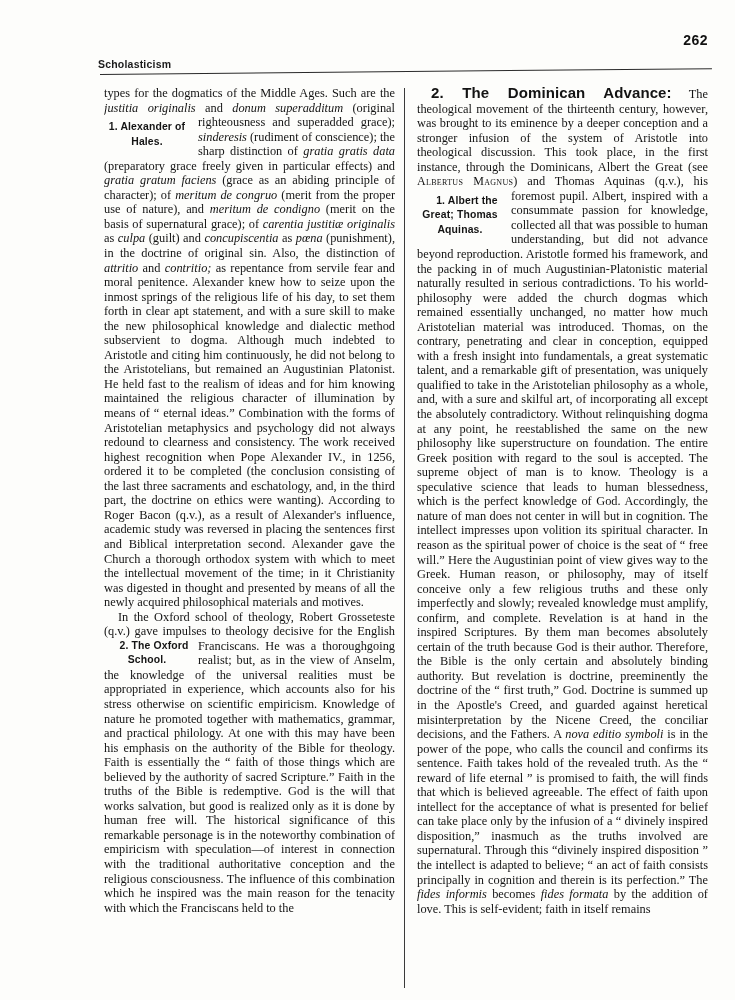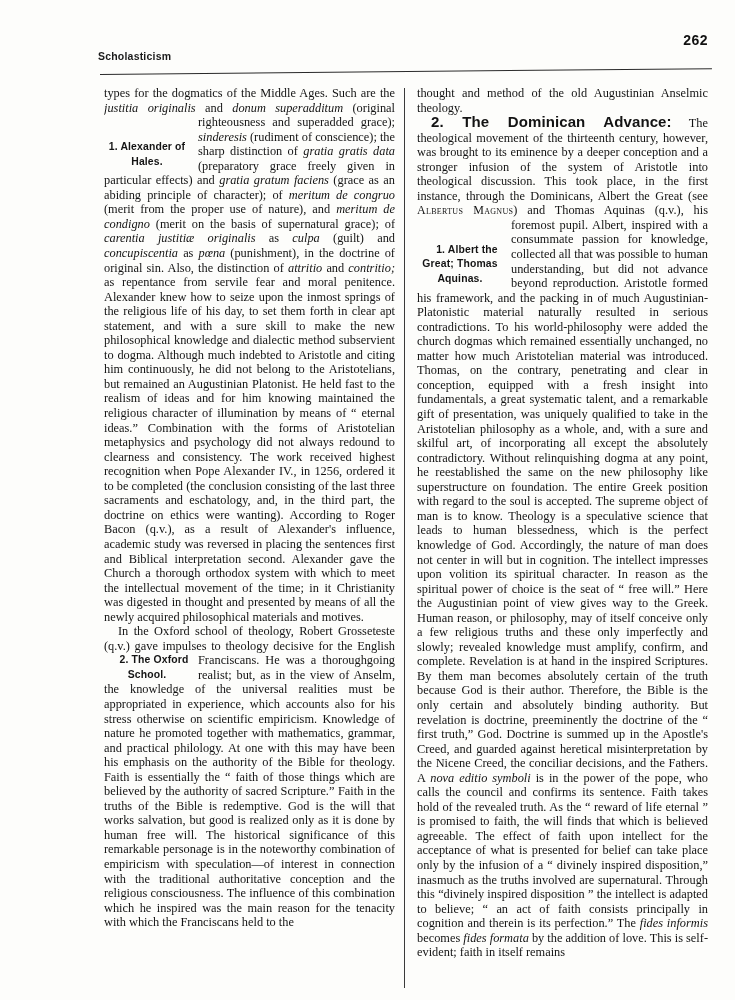--- a/index.html
+++ b/index.html
@@ -29,21 +29,21 @@
   .masthead {
     position: absolute;
     left: 98px;
     top: 36px;
     width: 610px;
     height: 36px;
   }
   .head-left {
     position: absolute;
     left: 0;
-    top: 14px;
+    top: 22px;
     font-family: "Liberation Sans", "DejaVu Sans", sans-serif;
     font-weight: bold;
     font-size: 10.5px;
     letter-spacing: 0.2px;
     color: #1b1b1b;
   }
   .head-center {
     position: absolute;
     left: 0;
     top: 6px;
@@ -138,21 +138,21 @@
     width: 86px;
     margin: 0 8px 0 0;
     text-align: center;
     font-family: "Liberation Sans", "DejaVu Sans", sans-serif;
     font-weight: bold;
     font-size: 10.4px;
     line-height: 14.55px;
     letter-spacing: 0.15px;
     color: #141414;
   }
-  .sidenote.push { margin-top: 25px; }
+  .sidenote.push { margin-top: 5px; }
 
   .seg { display: inline; }
 </style>
 </head>
 <body>
 
 <div class="page">
 
   <div class="masthead">
     <div class="head-left">Scholasticism</div>
@@ -172,23 +172,20 @@
       </p>
 
       <p class="indent">
         <span class="seg">In the Oxford school of theology, Robert Grosseteste (q.v.) gave impulses to theology decisive for</span><span class="sidenote">2. The Oxford School.</span><span class="seg"> the English Franciscans. He was a thoroughgoing realist; but, as in the view of Anselm, the knowledge of the universal realities must be appropriated in experience, which accounts also for his stress otherwise on scientific empiricism. Knowledge of nature he promoted together with mathematics, grammar, and practical philology. At one with this may have been his emphasis on the authority of the Bible for theology. Faith is essentially the “ faith of those things which are believed by the authority of sacred Scripture.” Faith in the truths of the Bible is redemptive. God is the will that works salvation, but good is realized only as it is done by human free will. The historical significance of this remarkable personage is in the noteworthy combination of empiricism with speculation—of interest in connection with the traditional authoritative conception and the religious consciousness. The influence of this combination which he inspired was the main reason for the tenacity with which the Franciscans held to the</span>
       </p>
 
     </div>
 
     <div class="col col-right">
 
-      <p>
-        <span class="seg">thought and method of the old Augustinian Anselmic theology.</span>
-      </p>
 
       <p class="indent">
         <span class="runin">2. The Dominican Advance:</span><span class="seg"> The theological movement of the thirteenth century, however, was brought to its eminence by a deeper conception and a stronger infusion of the system of Aristotle into theological discussion. This took place, in the first instance, through the Dominicans, Albert the Great (see </span><span class="smallcaps">Albertus Magnus</span><span class="seg">) and Thomas Aquinas (q.v.), his foremost pupil. Albert, in</span><span class="sidenote push">1. Albert the Great; Thomas Aquinas.</span><span class="seg">spired with a consummate passion for knowledge, collected all that was possible to human understanding, but did not advance beyond reproduction. Aristotle formed his framework, and the packing in of much Augustinian-Platonistic material naturally resulted in serious contradictions. To his world-philosophy were added the church dogmas which remained essentially unchanged, no matter how much Aristotelian material was introduced. Thomas, on the contrary, penetrating and clear in conception, equipped with a fresh insight into fundamentals, a great systematic talent, and a remarkable gift of presentation, was uniquely qualified to take in the Aristotelian philosophy as a whole, and, with a sure and skilful art, of incorporating all except the absolutely contradictory. Without relinquishing dogma at any point, he reestablished the same on the new philosophy like superstructure on foundation. The entire Greek position with regard to the soul is accepted. The supreme object of man is to know. Theology is a speculative science that leads to human blessedness, which is the perfect knowledge of God. Accordingly, the nature of man does not center in will but in cognition. The intellect impresses upon volition its spiritual character. In reason as the spiritual power of choice is the seat of “ free will.” Here the Augustinian point of view gives way to the Greek. Human reason, or philosophy, may of itself conceive only a few religious truths and these only imperfectly and slowly; revealed knowledge must amplify, confirm, and complete. Revelation is at hand in the inspired Scriptures. By them man becomes absolutely certain of the truth because God is their author. Therefore, the Bible is the only certain and absolutely binding authority. But revelation is doctrine, preeminently the doctrine of the “ first truth,” God. Doctrine is summed up in the Apostle's Creed, and guarded against heretical misinterpretation by the Nicene Creed, the conciliar decisions, and the Fathers. A </span><i>nova editio symboli</i><span class="seg"> is in the power of the pope, who calls the council and confirms its sentence. Faith takes hold of the revealed truth. As the “ reward of life eternal ” is promised to faith, the will finds that which is believed agreeable. The effect of faith upon intellect for the acceptance of what is presented for belief can take place only by the infusion of a “ divinely inspired disposition,” inasmuch as the truths involved are supernatural. Through this “divinely inspired disposition ” the intellect is adapted to believe; “ an act of faith consists principally in cognition and therein is its perfection.” The </span><i>fides informis</i><span class="seg"> becomes </span><i>fides formata</i><span class="seg"> by the addition of love. This is self-evident; faith in itself remains</span>
       </p>
 
     </div>
 
   </div>
 </div>
 

